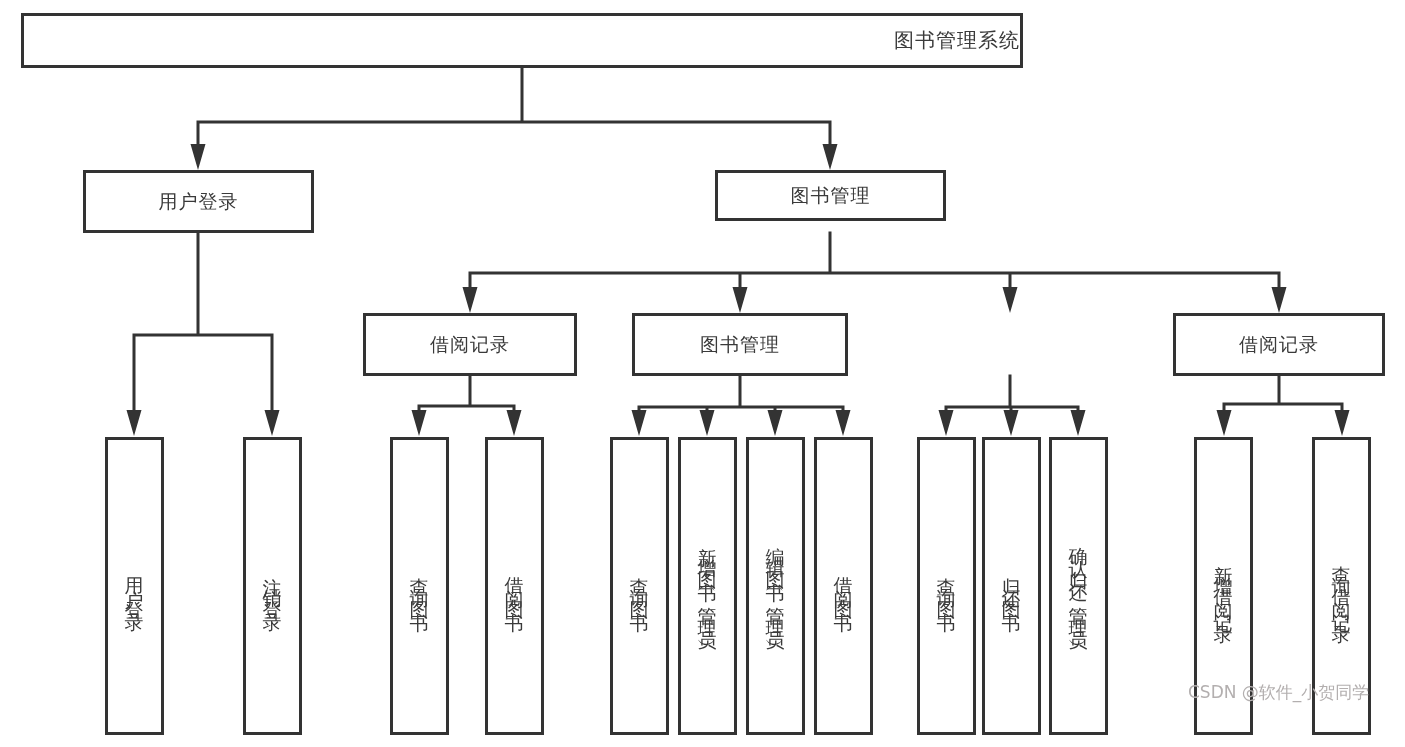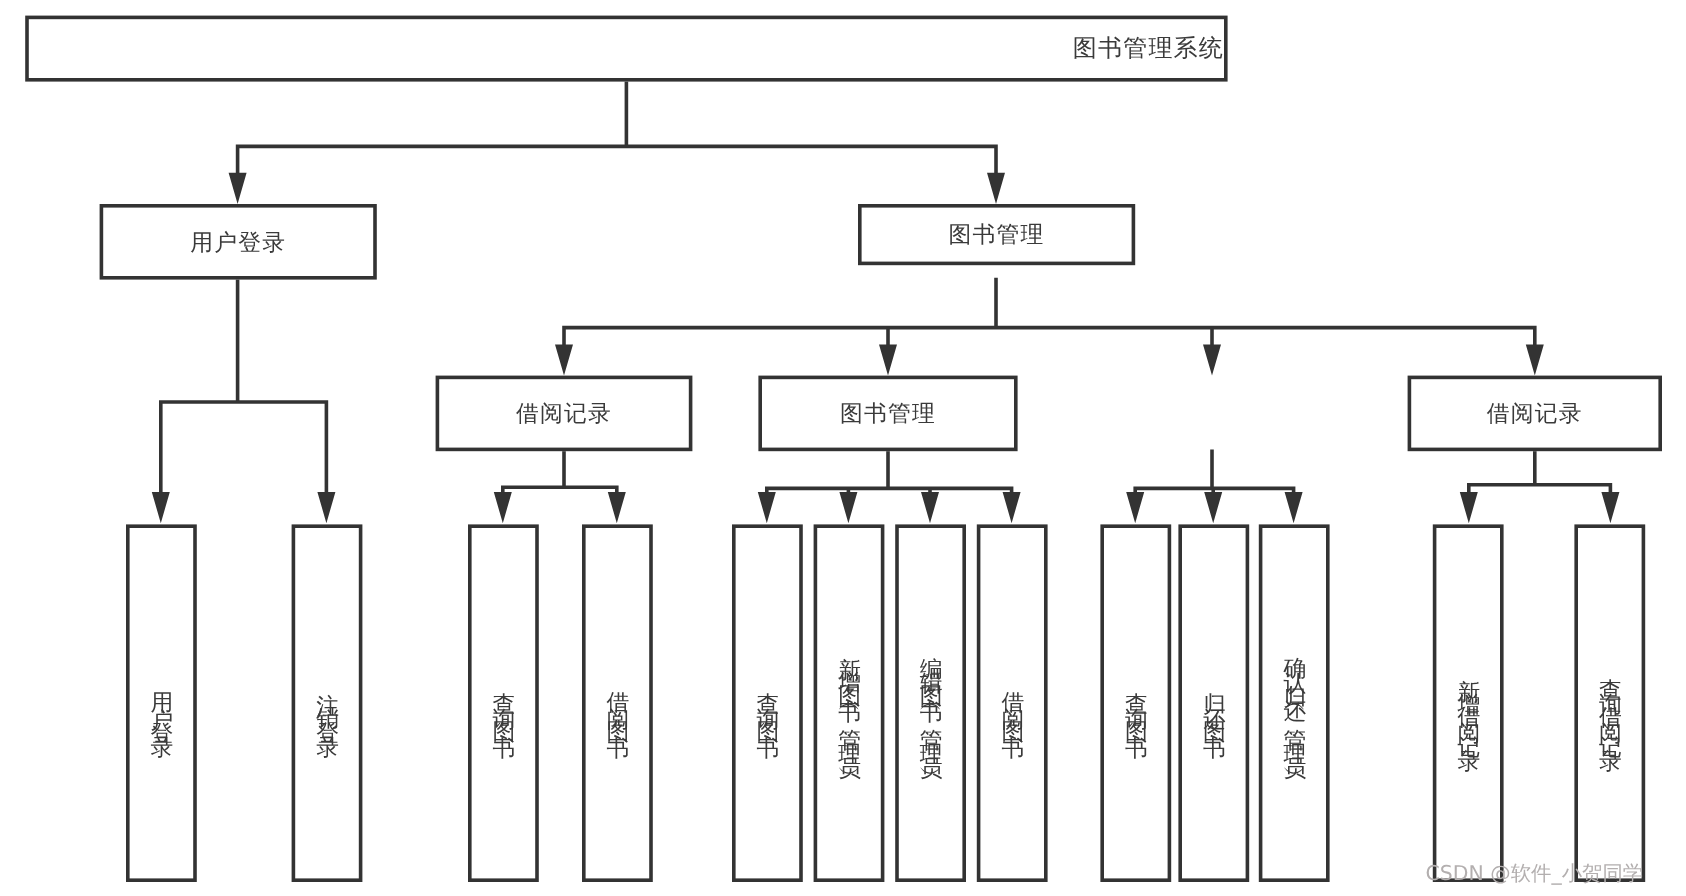--- a/index.html
+++ b/index.html
@@ -63,21 +63,21 @@
   #n-f07 { left: 746px; }
   #n-f08 { left: 814px; }
   #n-f09 { left: 917px; }
   #n-f10 { left: 982px; }
   #n-f11 { left: 1049px; }
   #n-f12 { left: 1194px; }
   #n-f13 { left: 1312px; }
   .watermark {
     position: absolute;
     left: 1188px;
-    top: 716px;
+    top: 681px;
     width: 210px;
     font-size: 17px;
     color: #b3afaf;
     white-space: nowrap;
     z-index: 5;
   }
 </style>
 </head>
 <body>
 

